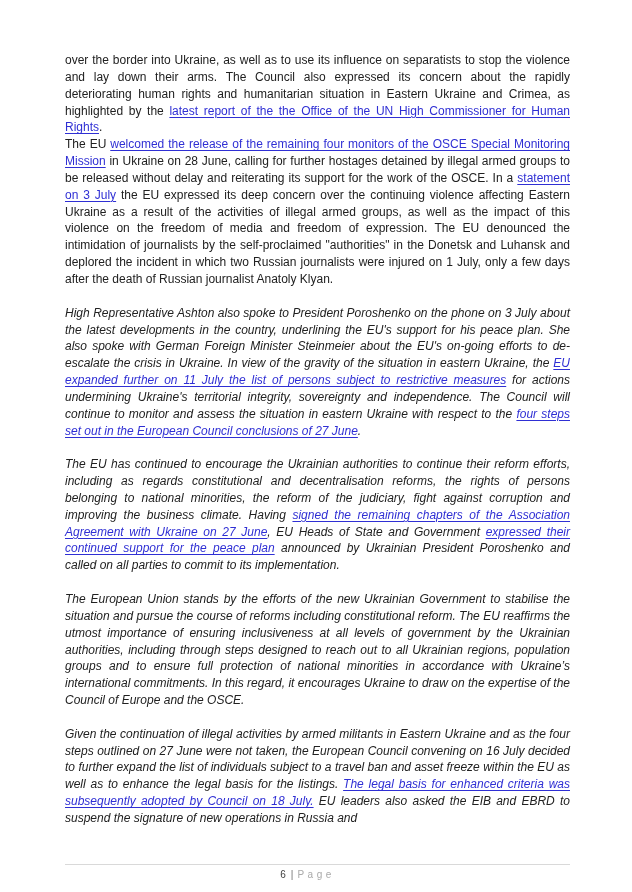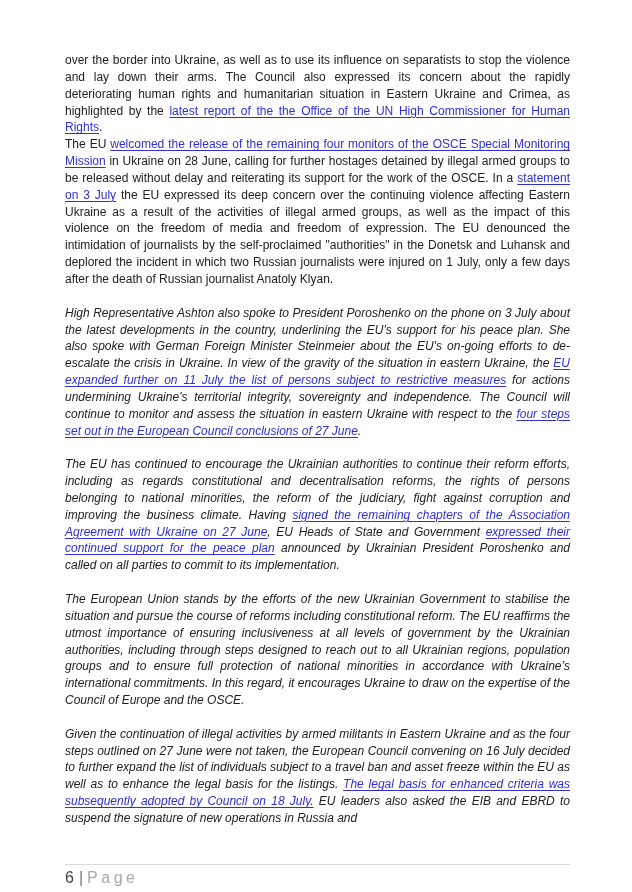--- a/index.html
+++ b/index.html
@@ -50,22 +50,22 @@
     top: 864px;
     width: 505px;
   }
   .footer-rule {
     height: 1px;
     background: var(--rule-color, #d9d9d9);
   }
   .footer-text {
     margin-top: 4px;
     padding-right: 20px;
-    text-align: left;
-    font-size: 16px;
+    text-align: center;
+    font-size: 10px;
     white-space: nowrap;
   }
   .footer-number {
     color: var(--footer-number-color, #404040);
   }
   .footer-sep {
     color: var(--footer-sep-color, #737373);
     margin: 0 4px 0 5px;
   }
   .footer-word {

